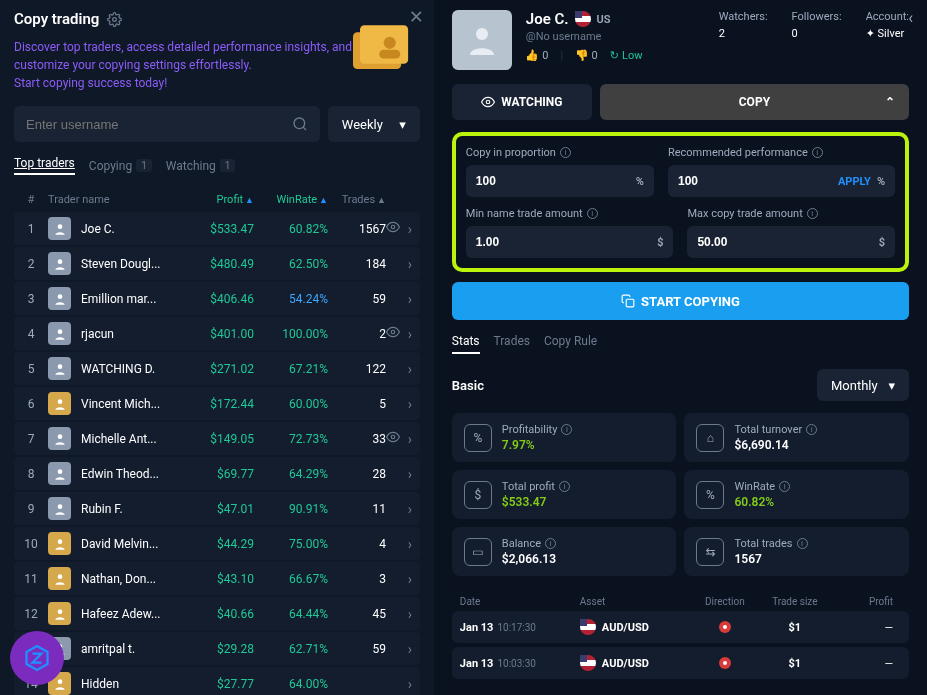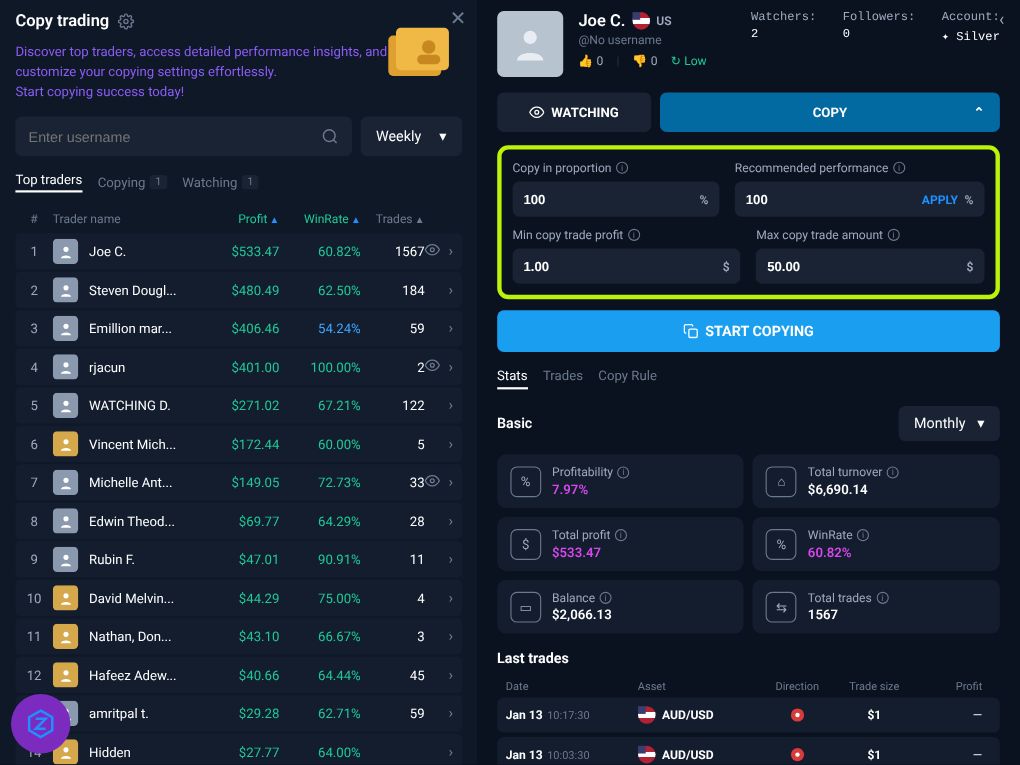--- a/index.html
+++ b/index.html
@@ -10,21 +10,21 @@
 .header h1 { font-size: 15px; font-weight: 600; }
 .gear { width: 15px; height: 15px; color: #6c7a8e; }
 .close-x { position: absolute; top: 6px; right: 10px; color: #6c7a8e; font-size: 18px; cursor: pointer; }
 .desc { color: #8b5cf6; font-size: 12px; line-height: 1.5; margin-bottom: 14px; max-width: 340px; }
 .search-row { display: flex; gap: 8px; margin-bottom: 14px; }
 .search-box { flex: 1; background: #1a2333; border-radius: 6px; display: flex; align-items: center; padding: 0 12px; height: 36px; }
 .search-box input { flex: 1; background: transparent; border: none; color: #9fabbd; font-size: 13px; outline: none; }
 .dropdown { background: #1a2333; border-radius: 6px; padding: 0 14px; height: 36px; display: flex; align-items: center; gap: 1px; font-size: 13px; cursor: pointer; min-width: 92px; }
 .tabs { display: flex; gap: 14px; font-size: 12px; margin-bottom: 12px; }
 .tabs .tab { color: #6c7a8e; cursor: pointer; display: flex; align-items: center; gap: 4px; }
-.tabs .tab.active { color: #fff; border-bottom: 2px solid #fff; padding-bottom: 3px; }
+.tabs .tab.active { color: #fff; border-bottom: 2px solid #fff; padding-bottom: 3px; text-decoration: underline; }
 .badge { background: #1a2333; border-radius: 3px; padding: 1px 5px; font-size: 10px; }
 .table-head { display: flex; font-size: 11px; color: #6c7a8e; padding: 6px 0; }
 .col-num { width: 34px; text-align: center; }
 .col-name { width: 140px; }
 .col-profit { width: 66px; text-align: right; }
 .col-win { width: 74px; text-align: right; }
 .col-trades { width: 58px; text-align: right; }
 .col-act { flex: 1; }
 .sort-ic { color: #1e90ff; font-size: 9px; margin-left: 2px; }
 .trader-row { display: flex; align-items: center; height: 33px; background: #131d2e; margin-bottom: 2px; border-radius: 4px; font-size: 12px; }
@@ -49,27 +49,27 @@
 .profile-ava { width: 60px; height: 60px; background: #b8c3d0; border-radius: 6px; display: flex; align-items: center; justify-content: center; }
 .profile-ava svg { width: 36px; height: 36px; fill: #e8edf4; }
 .profile-info { flex: 1; }
 .profile-name { font-size: 15px; font-weight: 600; display: flex; align-items: center; gap: 6px; }
 .flag { width: 16px; height: 16px; border-radius: 50%; background: linear-gradient(#b22234 33%, #fff 33%, #fff 66%, #b22234 66%); position: relative; }
 .flag::before { content: ''; position: absolute; width: 7px; height: 7px; background: #3c3b6e; top: 0; left: 0; }
 .username { color: #6c7a8e; font-size: 11px; margin-top: 2px; }
 .votes { display: flex; gap: 12px; margin-top: 6px; font-size: 11px; color: #9fabbd; align-items: center; }
 .low-risk { color: #1fc997; display: flex; align-items: center; gap: 3px; }
 .stats-tiny { display: flex; gap: 24px; font-size: 11px; }
-.stats-tiny .st { text-align: left; font-family: Liberation Mono, monospace; }
+.stats-tiny .st { text-align: left; }
 .stats-tiny .lbl { color: #9fabbd; }
 .stats-tiny .val { color: #fff; margin-top: 4px; }
 .silver { color: #a9b4c4; }
 .action-row { display: flex; gap: 8px; margin-bottom: 12px; }
 .watch-btn { flex: 0 0 140px; background: #1a2333; border-radius: 6px; height: 36px; display: flex; align-items: center; justify-content: center; gap: 6px; font-size: 12px; font-weight: 700; cursor: pointer; }
-.copy-btn { flex: 1; background: #0369a1; border-radius: 6px; height: 36px; display: flex; align-items: center; justify-content: center; font-size: 12px; font-weight: 700; cursor: pointer; position: relative; }
+.copy-btn { flex: 1; background: #404040; border-radius: 6px; height: 36px; display: flex; align-items: center; justify-content: center; font-size: 12px; font-weight: 700; cursor: pointer; position: relative; }
 .copy-btn .up-chev { position: absolute; right: 14px; }
 .highlight-box { border: 4px solid #bcf30b; border-radius: 10px; padding: 10px 10px; margin-bottom: 10px; }
 .field-row { display: flex; gap: 14px; }
 .field { flex: 1; }
 .field-label { font-size: 11px; color: #9fabbd; display: flex; align-items: center; gap: 4px; margin-bottom: 6px; }
 .field-input { background: #1a2333; border-radius: 6px; height: 32px; display: flex; align-items: center; padding: 0 10px; }
 .field-input input { flex: 1; background: transparent; border: none; color: #fff; font-size: 12px; font-weight: 600; outline: none; }
 .suffix { color: #9fabbd; font-size: 11px; font-weight: 600; }
 .apply { color: #1e90ff; font-size: 11px; font-weight: 700; margin-right: 6px; cursor: pointer; }
 .info-ic { width: 11px; height: 11px; border: 1px solid #6c7a8e; border-radius: 50%; display: inline-flex; align-items: center; justify-content: center; font-size: 8px; color: #6c7a8e; }
@@ -77,21 +77,21 @@
 .sub-tabs { display: flex; gap: 14px; font-size: 12px; margin-bottom: 14px; border-bottom: 1px solid transparent; }
 .sub-tabs .stab { color: #6c7a8e; cursor: pointer; padding-bottom: 4px; }
 .sub-tabs .stab.active { color: #fff; border-bottom: 2px solid #fff; }
 .basic-row { display: flex; justify-content: space-between; align-items: center; margin-bottom: 12px; }
 .basic-row h3 { font-size: 13px; font-weight: 600; }
 .stat-grid { display: grid; grid-template-columns: 1fr 1fr; gap: 8px; margin-bottom: 16px; }
 .stat-card { background: #131d2e; border-radius: 8px; padding: 10px 12px; display: flex; align-items: center; gap: 10px; }
 .stat-ic { width: 28px; height: 28px; border: 1px solid #6c7a8e; border-radius: 6px; display: flex; align-items: center; justify-content: center; font-size: 12px; color: #9fabbd; }
 .stat-lbl { font-size: 11px; color: #9fabbd; display: flex; align-items: center; gap: 4px; }
 .stat-val { font-size: 12px; font-weight: 600; margin-top: 2px; }
-.stat-val.green { color: #d946ef; }
+.stat-val.green { color: #84cc16; }
 .last-trades h3 { font-size: 13px; margin-bottom: 8px; }
 .lt-head { display: flex; font-size: 10px; color: #6c7a8e; padding: 4px 8px; }
 .lt-date { width: 120px; }
 .lt-asset { width: 110px; }
 .lt-dir { width: 70px; text-align: center; }
 .lt-size { width: 70px; text-align: center; }
 .lt-profit { flex: 1; text-align: right; padding-right: 8px; }
 .lt-row { display: flex; align-items: center; background: #131d2e; border-radius: 6px; height: 32px; margin-bottom: 4px; padding: 0 8px; font-size: 11px; }
 .lt-row .time { color: #6c7a8e; font-size: 10px; margin-left: 4px; }
 .dir-dot { width: 12px; height: 12px; border-radius: 50%; background: #d93a3a; margin: 0 auto; display: flex; align-items: center; justify-content: center; }
@@ -477,21 +477,21 @@
         <div class="field-input">
             <input value="100" style="">
             <span class="apply">APPLY</span>
             <span class="suffix">%</span>
           </div>
       </div>
     </div>
     <div class="field-row">
       <div class="field">
         <div class="field-label">
-            <span>Min copy trade profit</span>
+            <span>Min name trade amount</span>
             <span class="info-ic">i</span>
           </div>
         <div class="field-input">
             <input value="1.00" style="">
             <span class="suffix">$</span>
           </div>
       </div>
       <div class="field">
         <div class="field-label">
             <span>Max copy trade amount</span>
@@ -579,21 +579,20 @@
         <div>
           <div class="stat-lbl">
             <span>Total trades</span>
             <span class="info-ic">i</span>
           </div>
           <div class="stat-val">1567</div>
         </div>
       </div>
   </div>
   <div class="last-trades">
-    <h3>Last trades</h3>
     <div class="lt-head">
       <div class="lt-date">Date</div>
       <div class="lt-asset">Asset</div>
       <div class="lt-dir">Direction</div>
       <div class="lt-size">Trade size</div>
       <div class="lt-profit">Profit</div>
     </div>
     <div id="lt-list">
         <div class="lt-row">
           <div class="lt-date"><b>Jan 13</b><span class="time">10:17:30</span></div>

